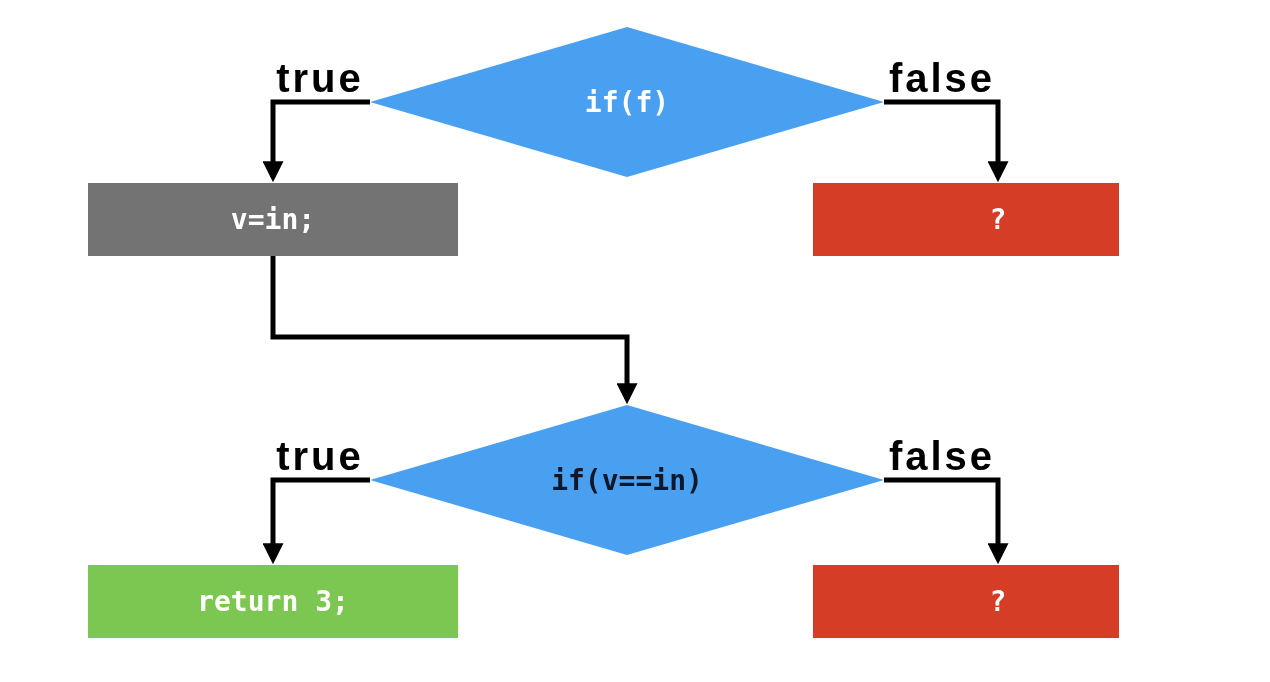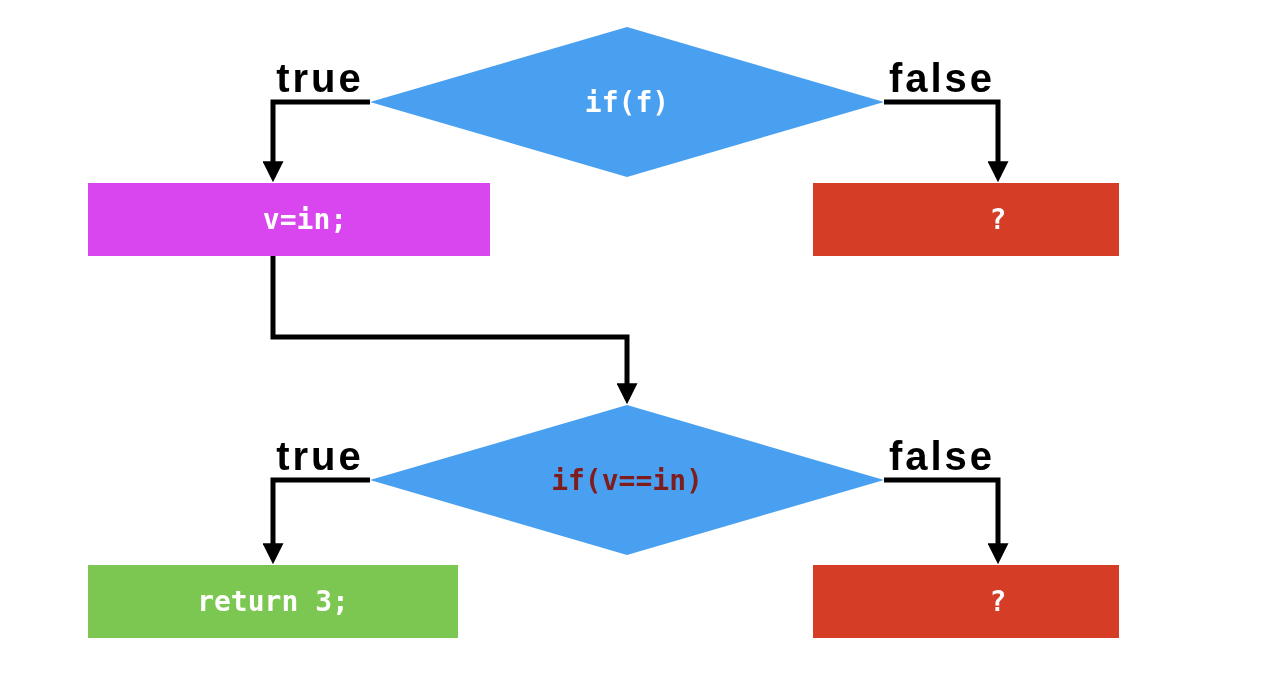--- a/index.html
+++ b/index.html
@@ -87,24 +87,24 @@
   <div class="branch-label lbl-true-1">true</div>
   <div class="branch-label lbl-false-1">false</div>
   <div class="branch-label lbl-true-2">true</div>
   <div class="branch-label lbl-false-2">false</div>
 
   <div class="node diamond diamond-1" style="background-color: rgb(74, 160, 240);">
     <span class="node-text" style="color: rgb(255, 255, 255);">if(f)</span>
   </div>
 
   <div class="node diamond diamond-2" style="background-color: rgb(74, 160, 240);">
-    <span class="node-text" style="color: #7f1d1d;">if(v==in)</span>
+    <span class="node-text" style="color: #0f172a;">if(v==in)</span>
   </div>
 
-  <div class="node box box-green-1" style="background-color: #d946ef; padding-left: 32px;">
+  <div class="node box box-green-1" style="background-color: #737373;">
     <span class="node-text" style="color: rgb(255, 255, 255);">v=in;</span>
   </div>
 
   <div class="node box box-red-1" style="background-color: rgb(214, 61, 39);">
     <span class="node-text" style="color: rgb(255, 255, 255);">?</span>
   </div>
 
   <div class="node box box-green-2" style="background-color: rgb(124, 199, 81);">
     <span class="node-text" style="color: rgb(255, 255, 255);">return 3;</span>
   </div>

